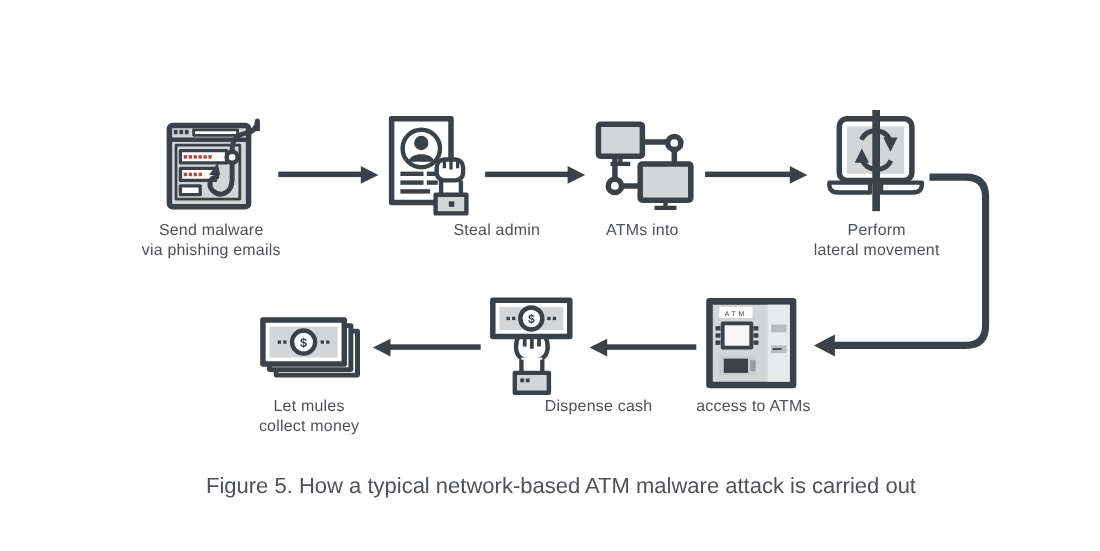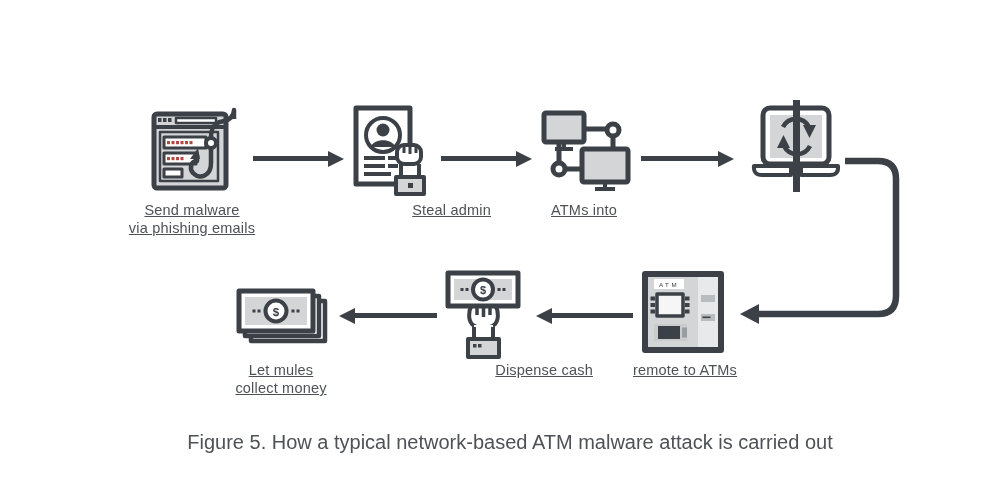--- a/index.html
+++ b/index.html
@@ -5,21 +5,21 @@
   html,body{margin:0;padding:0;background:#fff;}
   body{font-family:"Liberation Sans",sans-serif;}
   .stage{position:relative;width:1000px;height:501px;background:#fff;overflow:hidden;}
   svg{display:block;color:var(--stroke,#3b4147);}
   .icon{position:absolute;}
   .fillg{fill:var(--fill-gray,#d4d5d6);}
   .ink{fill:var(--stroke,#3b4147);}
   .red{fill:var(--accent-red,#ae4a42);}
   .lbl{position:absolute;width:220px;text-align:center;font-size:14.5px;line-height:18px;
        color:var(--label-text,#4e5256);letter-spacing:.2px;}
-  .lbl span{display:block;text-decoration:underline;}
+  .lbl span{display:block;}
   .h-arrow{position:absolute;height:5px;background:var(--stroke,#3b4147);}
   .h-arrow.right::after{content:"";position:absolute;right:-15px;top:50%;transform:translateY(-50%);
        width:0;height:0;border-left:16px solid var(--stroke,#3b4147);
        border-top:8px solid transparent;border-bottom:8px solid transparent;}
   .h-arrow.left::before{content:"";position:absolute;left:-15px;top:50%;transform:translateY(-50%);
        width:0;height:0;border-right:16px solid var(--stroke,#3b4147);
        border-top:8px solid transparent;border-bottom:8px solid transparent;}
   .caption{position:absolute;left:30px;top:431px;width:960px;text-align:center;
        font-size:20px;color:var(--label-text,#4e5256);}
 </style>
@@ -191,22 +191,26 @@
   <div class="lbl" style="left:82px;top:201px;">
     <span>Send malware</span>
       <span>via phishing emails</span>
   </div>
   <div class="lbl" style="left:271px;top:201px;text-align:right;">
     <span>Steal admin</span>
   </div>
   <div class="lbl" style="left:474px;top:201px;">
     <span>ATMs into</span>
   </div>
+  <div class="lbl" style="left:687px;top:201px;">
+    <span>Perform</span>
+      <span>lateral movement</span>
+  </div>
   <div class="lbl" style="left:575px;top:361px;">
-      <span>remote to ATMs</span>
+      <span>access to ATMs</span>
   </div>
   <div class="lbl" style="left:373px;top:361px;text-align:right;">
     <span>Dispense cash</span>
   </div>
   <div class="lbl" style="left:171px;top:361px;">
     <span>Let mules</span>
       <span>collect money</span>
   </div>
 
   <div class="caption">Figure 5. How a typical network-based ATM malware attack is carried out</div>

